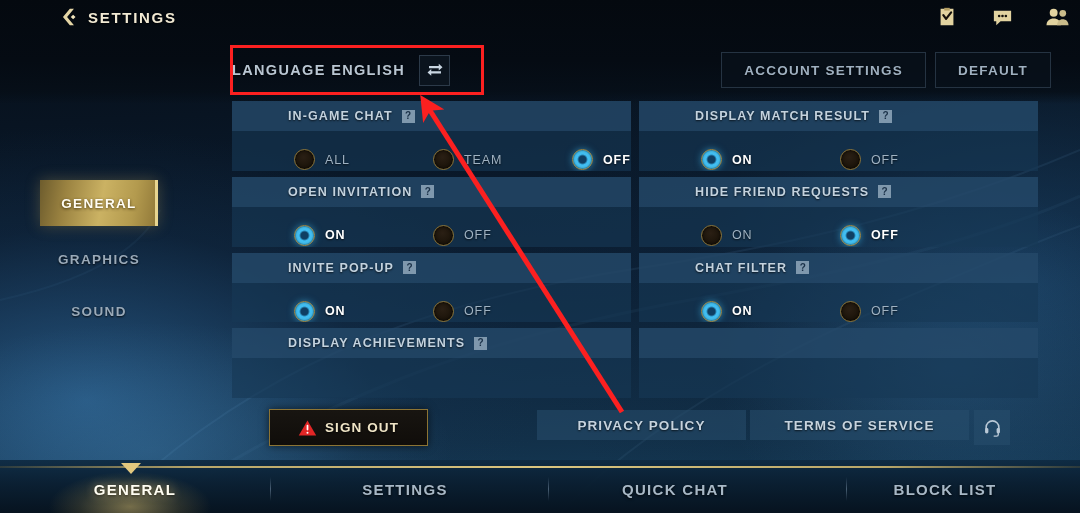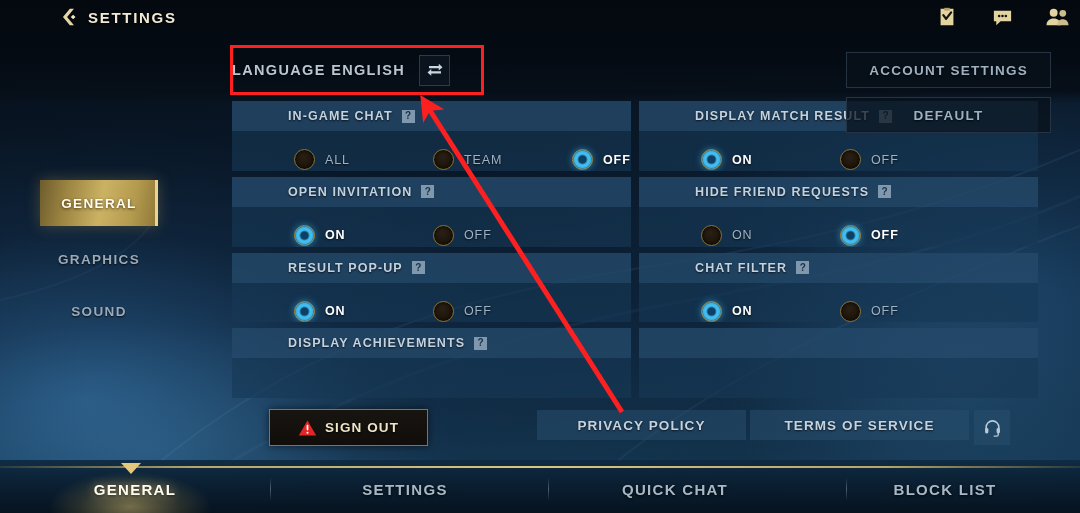--- a/index.html
+++ b/index.html
@@ -62,21 +62,21 @@
     color:#b9c6d2; text-shadow:0 1px 2px rgba(0,0,0,.8);
   }
   .lang-swap{
     width:31px; height:31px;
     border:1px solid #2c3a49;
     background:#0b141e;
     display:flex; align-items:center; justify-content:center;
     cursor:pointer;
   }
 
-  .top-btns{ position:absolute; right:29px; top:52px; display:flex; gap:9px; z-index:26;flex-direction:column; }
+  .top-btns{ position:absolute; right:29px; top:52px; display:flex; gap:9px; z-index:26; }
   .top-btn{
     height:36px; padding:0 22px;
     border:1px solid #253342;
     background:rgba(9,17,26,.72);
     color:#9fb0c0;
     font-size:13.5px; font-weight:bold; letter-spacing:1.25px;
     display:flex; align-items:center; justify-content:center;
     cursor:pointer; white-space:nowrap;
     text-shadow:0 1px 2px rgba(0,0,0,.75);
   }
@@ -326,21 +326,21 @@
               <div class="opt-label">ON</div>
             </div>
             <div class="opt">
               <div class="radio"></div>
               <div class="opt-label">OFF</div>
             </div>
           </div>
         </div>
         <div class="setting">
           <div class="s-head">
-            <div class="s-label">RESULT POP-UP</div>
+            <div class="s-label">INVITE POP-UP</div>
             <div class="help">?</div>
           </div>
           <div class="s-body">
             <div class="opt on">
               <div class="radio on"></div>
               <div class="opt-label">ON</div>
             </div>
             <div class="opt">
               <div class="radio"></div>
               <div class="opt-label">OFF</div>

